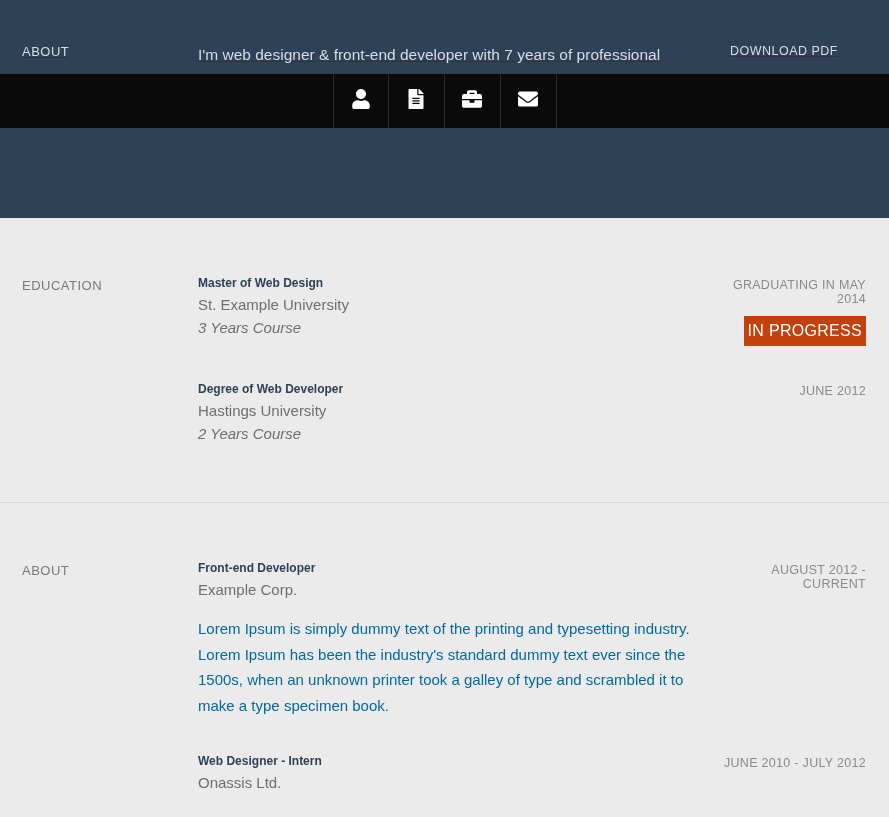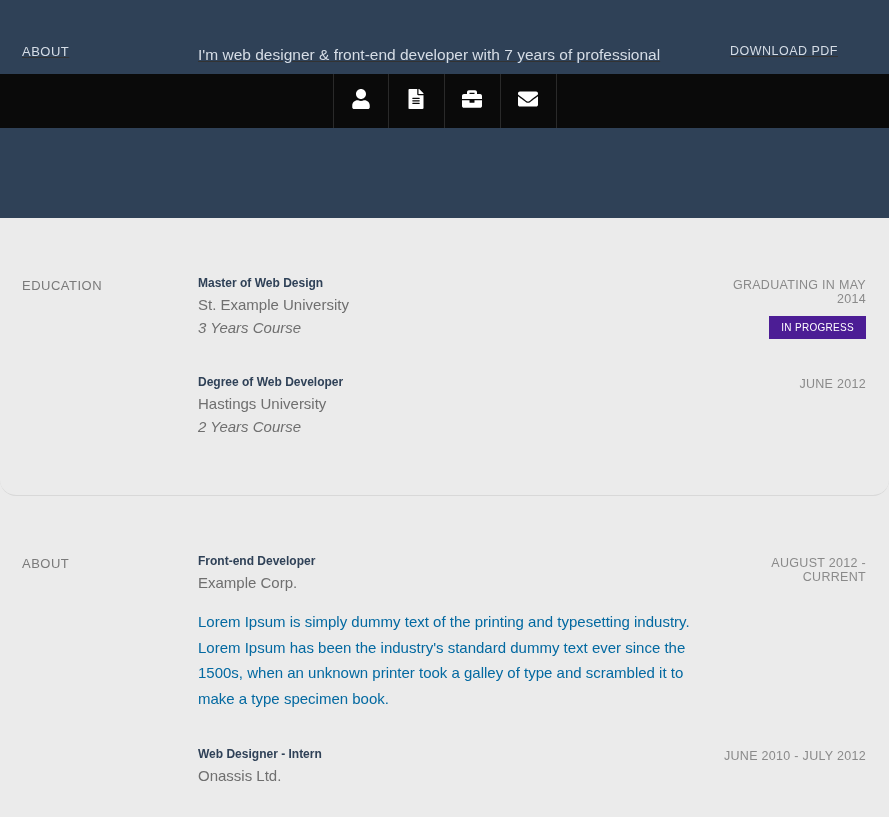--- a/index.html
+++ b/index.html
@@ -65,21 +65,20 @@
       color: #d6dde6;
       font-size: 12.5px;
       letter-spacing: 0.5px;
       cursor: pointer;
       padding-top: 2px;
     }
     
     .content-section {
       padding: 58px 22px 60px 22px;
       border-bottom: 1px solid #d8d8d8;
-      border-radius: 16px;
     }
     
     .content-section.last { border-bottom: none; padding-bottom: 40px; }
     
     .row {
       display: flex;
       margin-bottom: 36px;
     }
     .row:last-child { margin-bottom: 0; }
     
@@ -126,24 +125,24 @@
     
     .item-desc {
       color: #0369a1;
       font-size: 15px;
       line-height: 1.7;
       margin-top: 18px;
     }
     
     .badge {
       display: inline-block;
-      background: #4c1d95;
+      background: #c2410c;
       color: #fff;
-      font-size: 10px;
-      padding: 6px 12px;
+      font-size: 16px;
+      padding: 6px 4px;
       margin-top: 10px;
       letter-spacing: 0.3px;
     }
   </style>
 </head>
 <body>
 
 <div class="header-section">
   <div class="header-inner">
     <div class="section-label">ABOUT</div>

